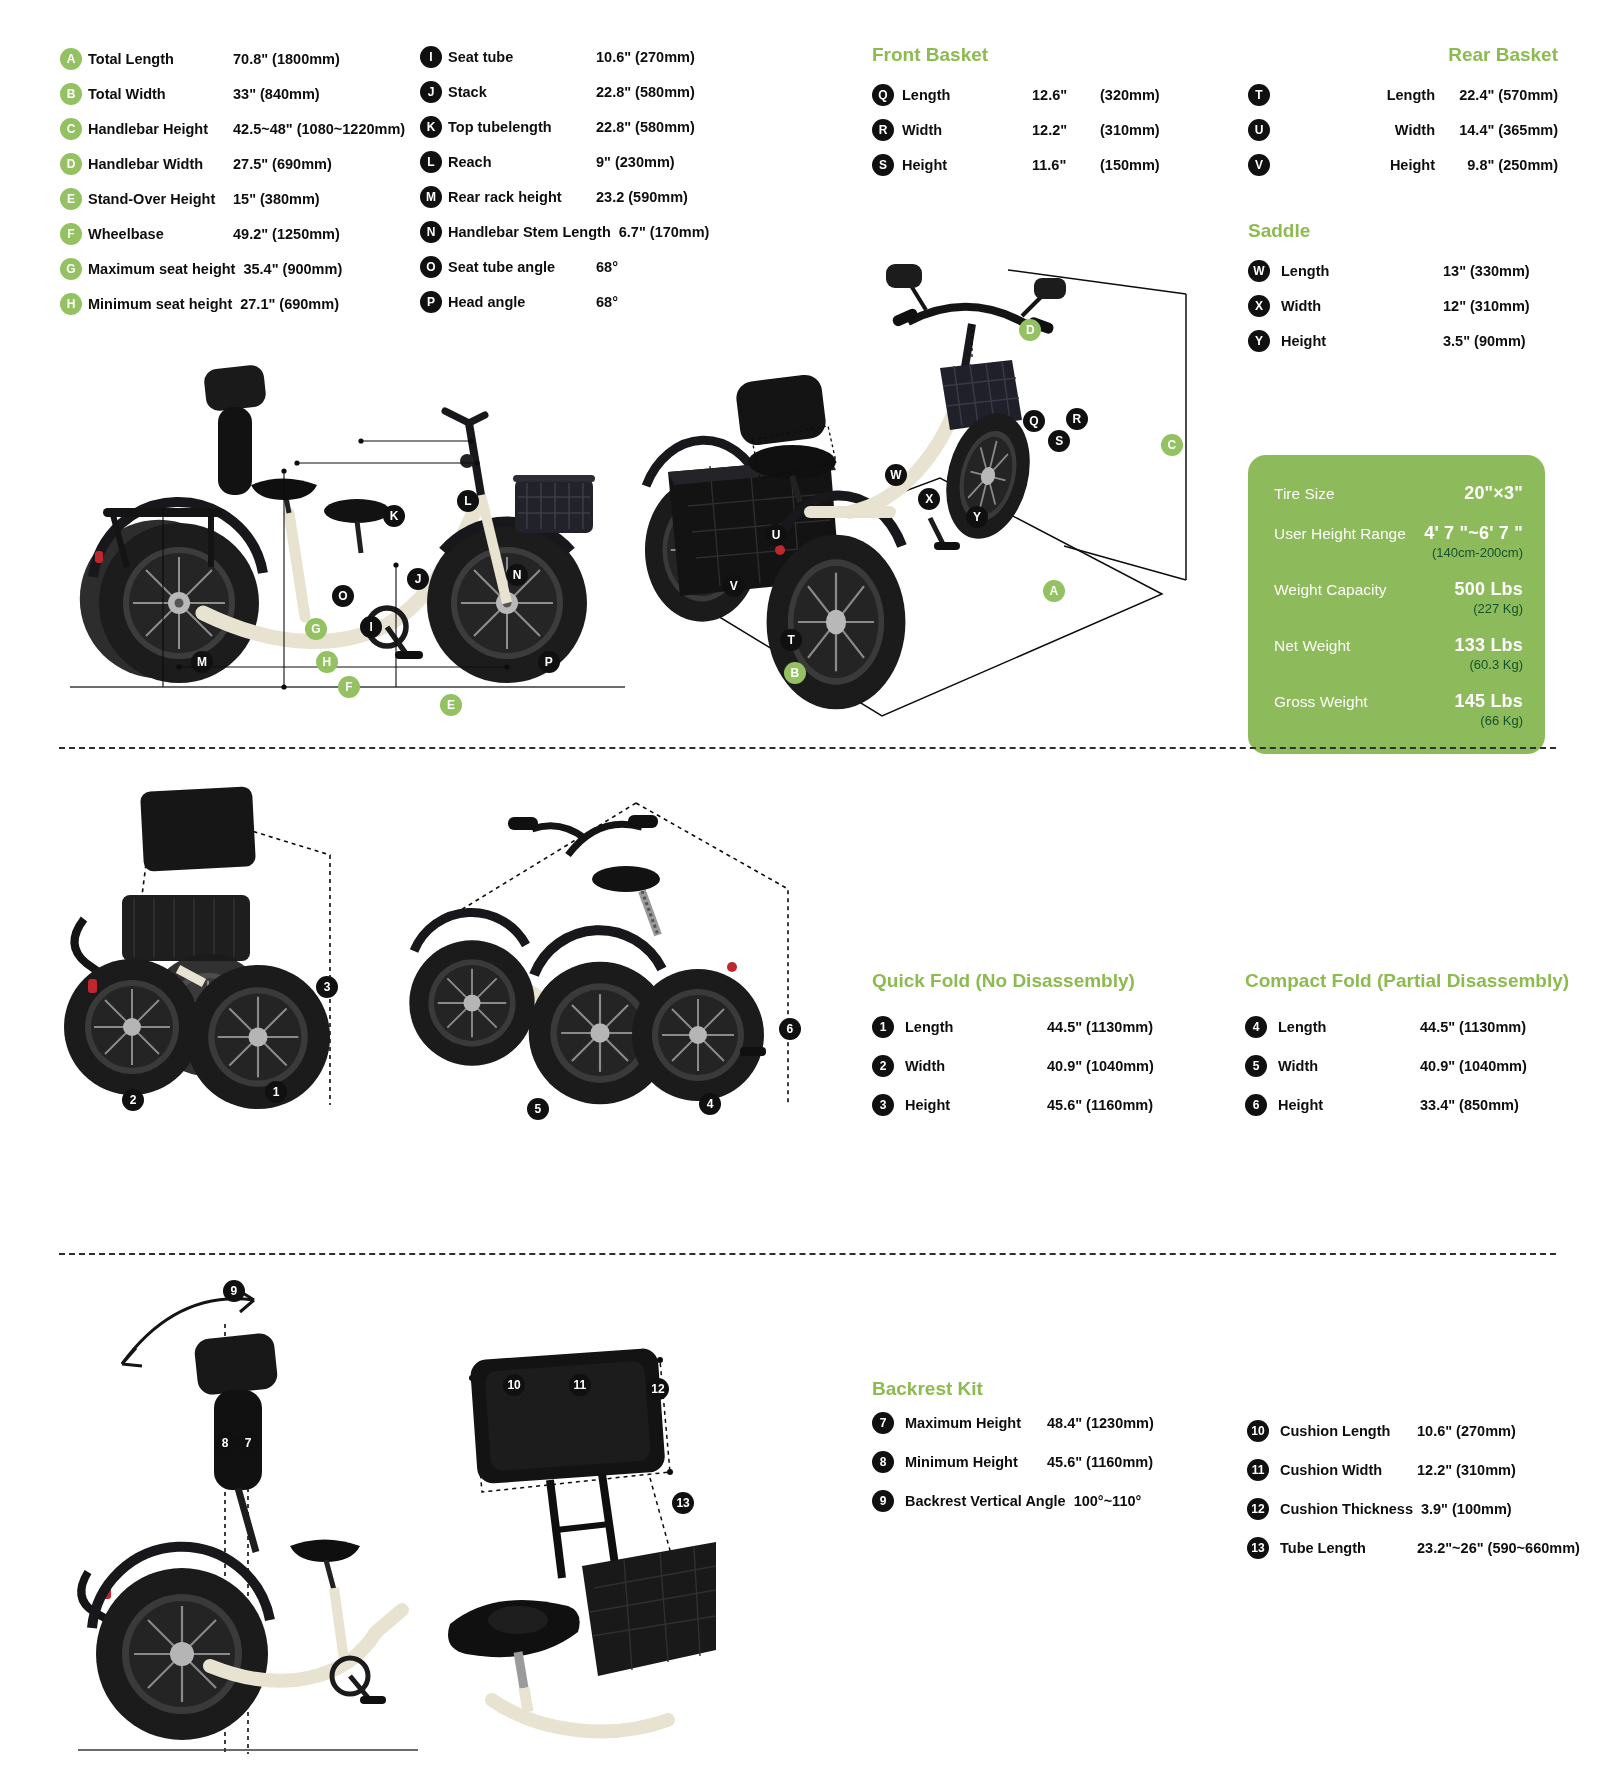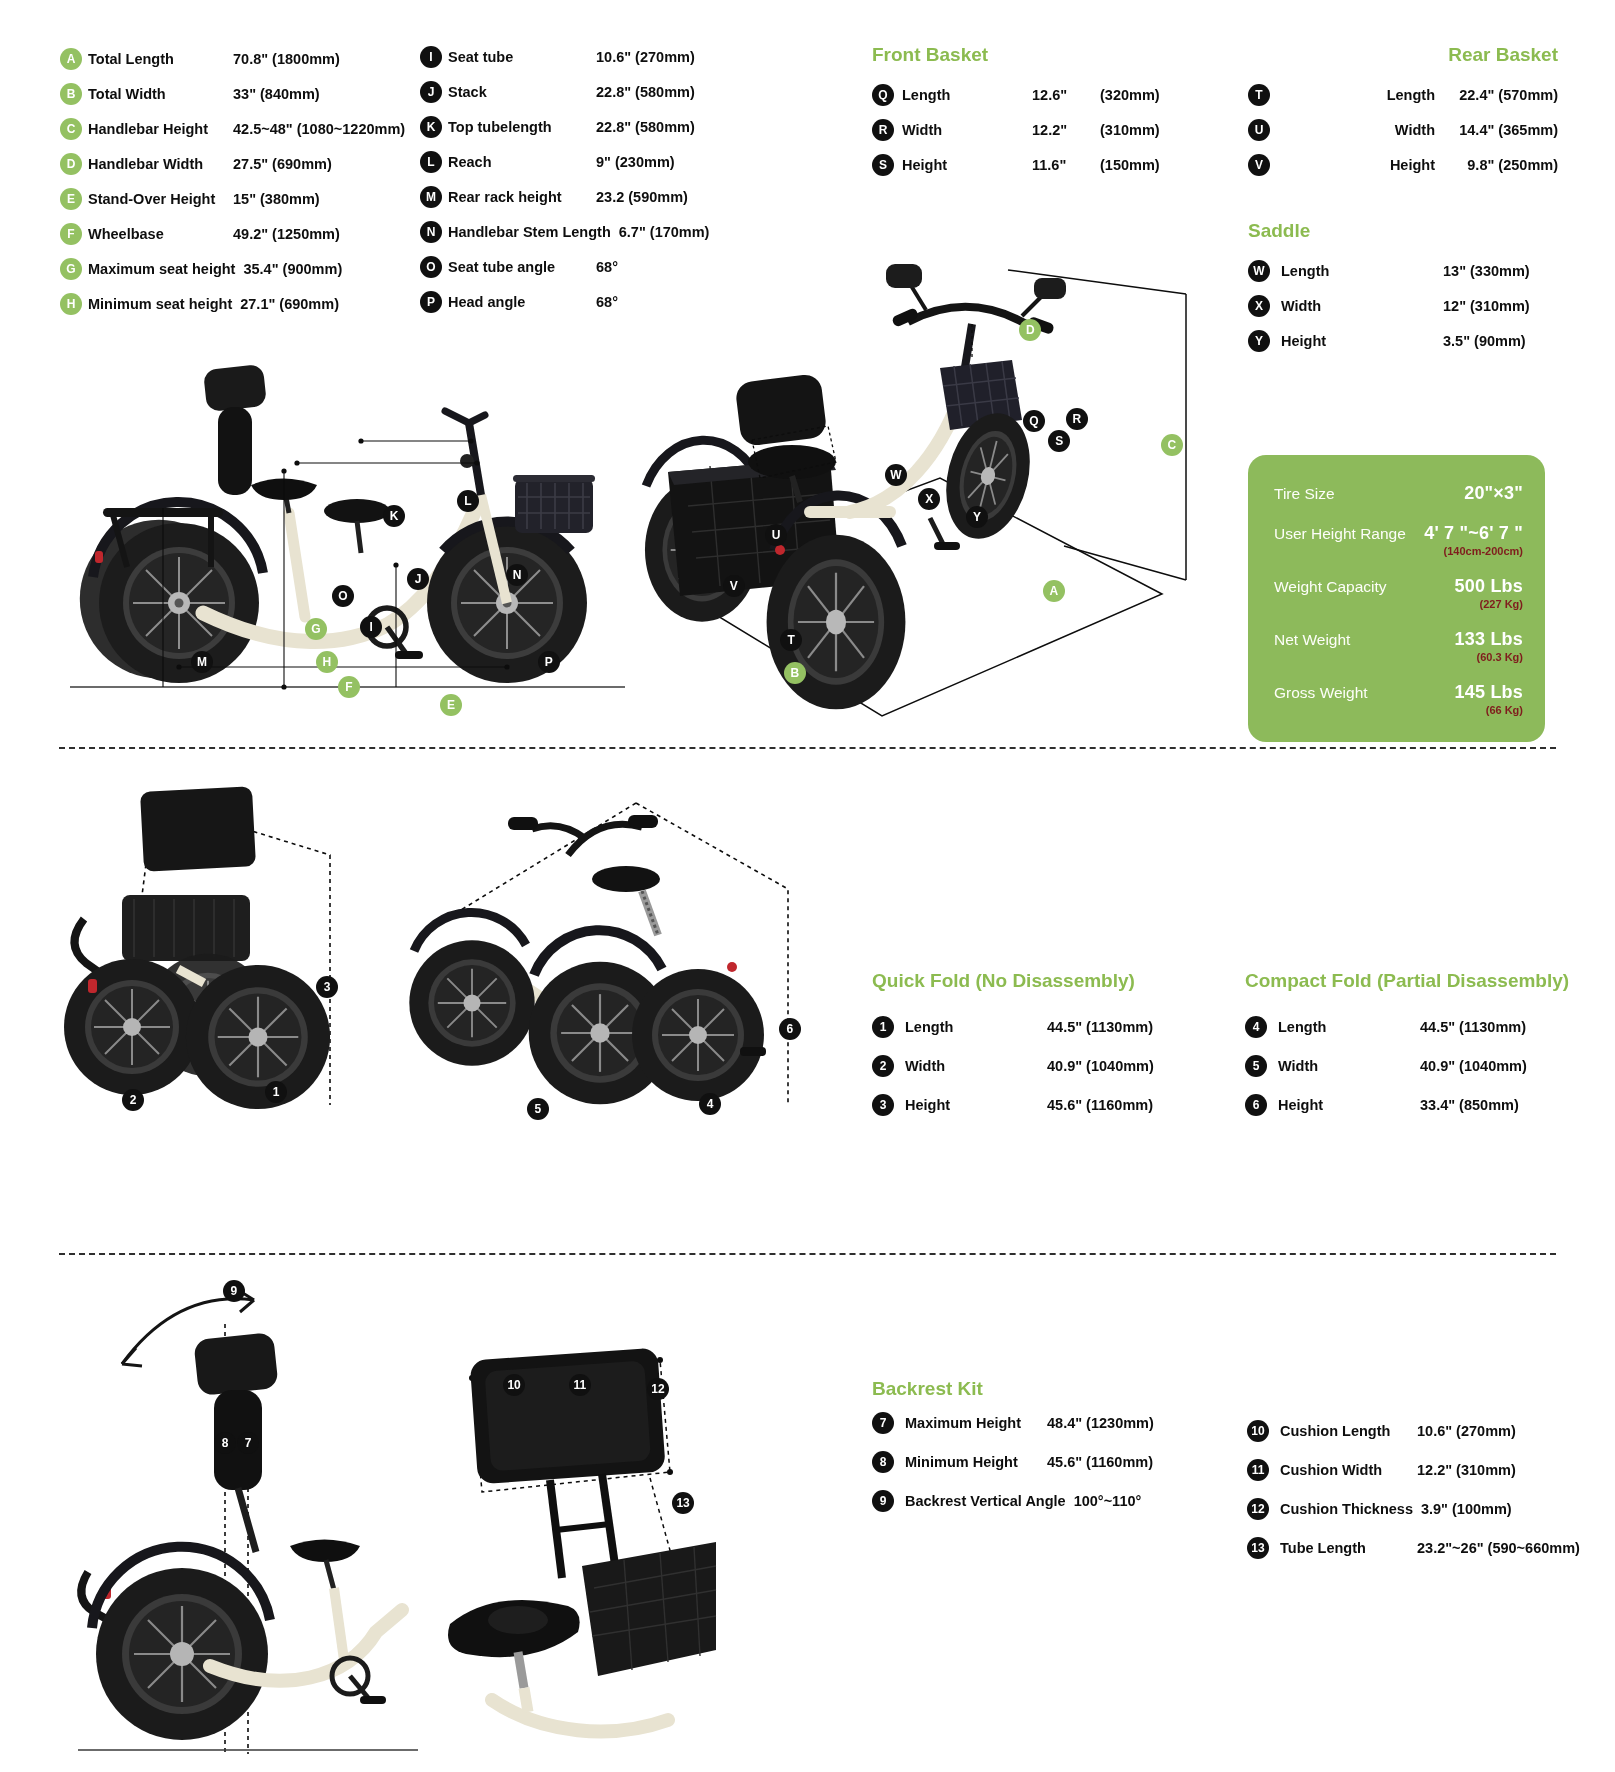--- a/index.html
+++ b/index.html
@@ -27,21 +27,21 @@
   .diagram{position:absolute;}
   .diagram svg{position:absolute;inset:0;width:100%;height:100%;}
   .divider{position:absolute;height:0;border-top:2px dashed #2e2e2e;}
   
   .summary-card{position:absolute;background:var(--card-green,#8dba5b);border-radius:18px;padding:28px 22px 26px 26px;box-sizing:border-box;text-align:right;}
   .summary-rows{display:flex;flex-direction:column;gap:19px;}
   .sum-row{display:flex;justify-content:space-between;align-items:flex-start;}
   .sum-label{color:#fdfef9;font-size:15.5px;font-weight:400;padding-top:2px;white-space:nowrap;}
   .sum-val{display:flex;flex-direction:column;align-items:flex-end;margin-left:12px;}
   .sum-main{color:#fff;font-size:18px;font-weight:800;white-space:nowrap;letter-spacing:.2px;}
-  .sum-sub{color:#7f1d1d;font-size:11px;font-weight:700;white-space:nowrap;margin-top:1px;}
+  .sum-sub{color:#14532d;font-size:13px;font-weight:400;white-space:nowrap;margin-top:1px;}
 </style>
 </head>
 <body>
 
 <div class="page">
 
   <div class="panel" style="left:60px;top:48px;width:360px;">
     <div class="spec-list cols-a">
         <div class="spec-row">
           <span class="badge badge-green">A</span>

